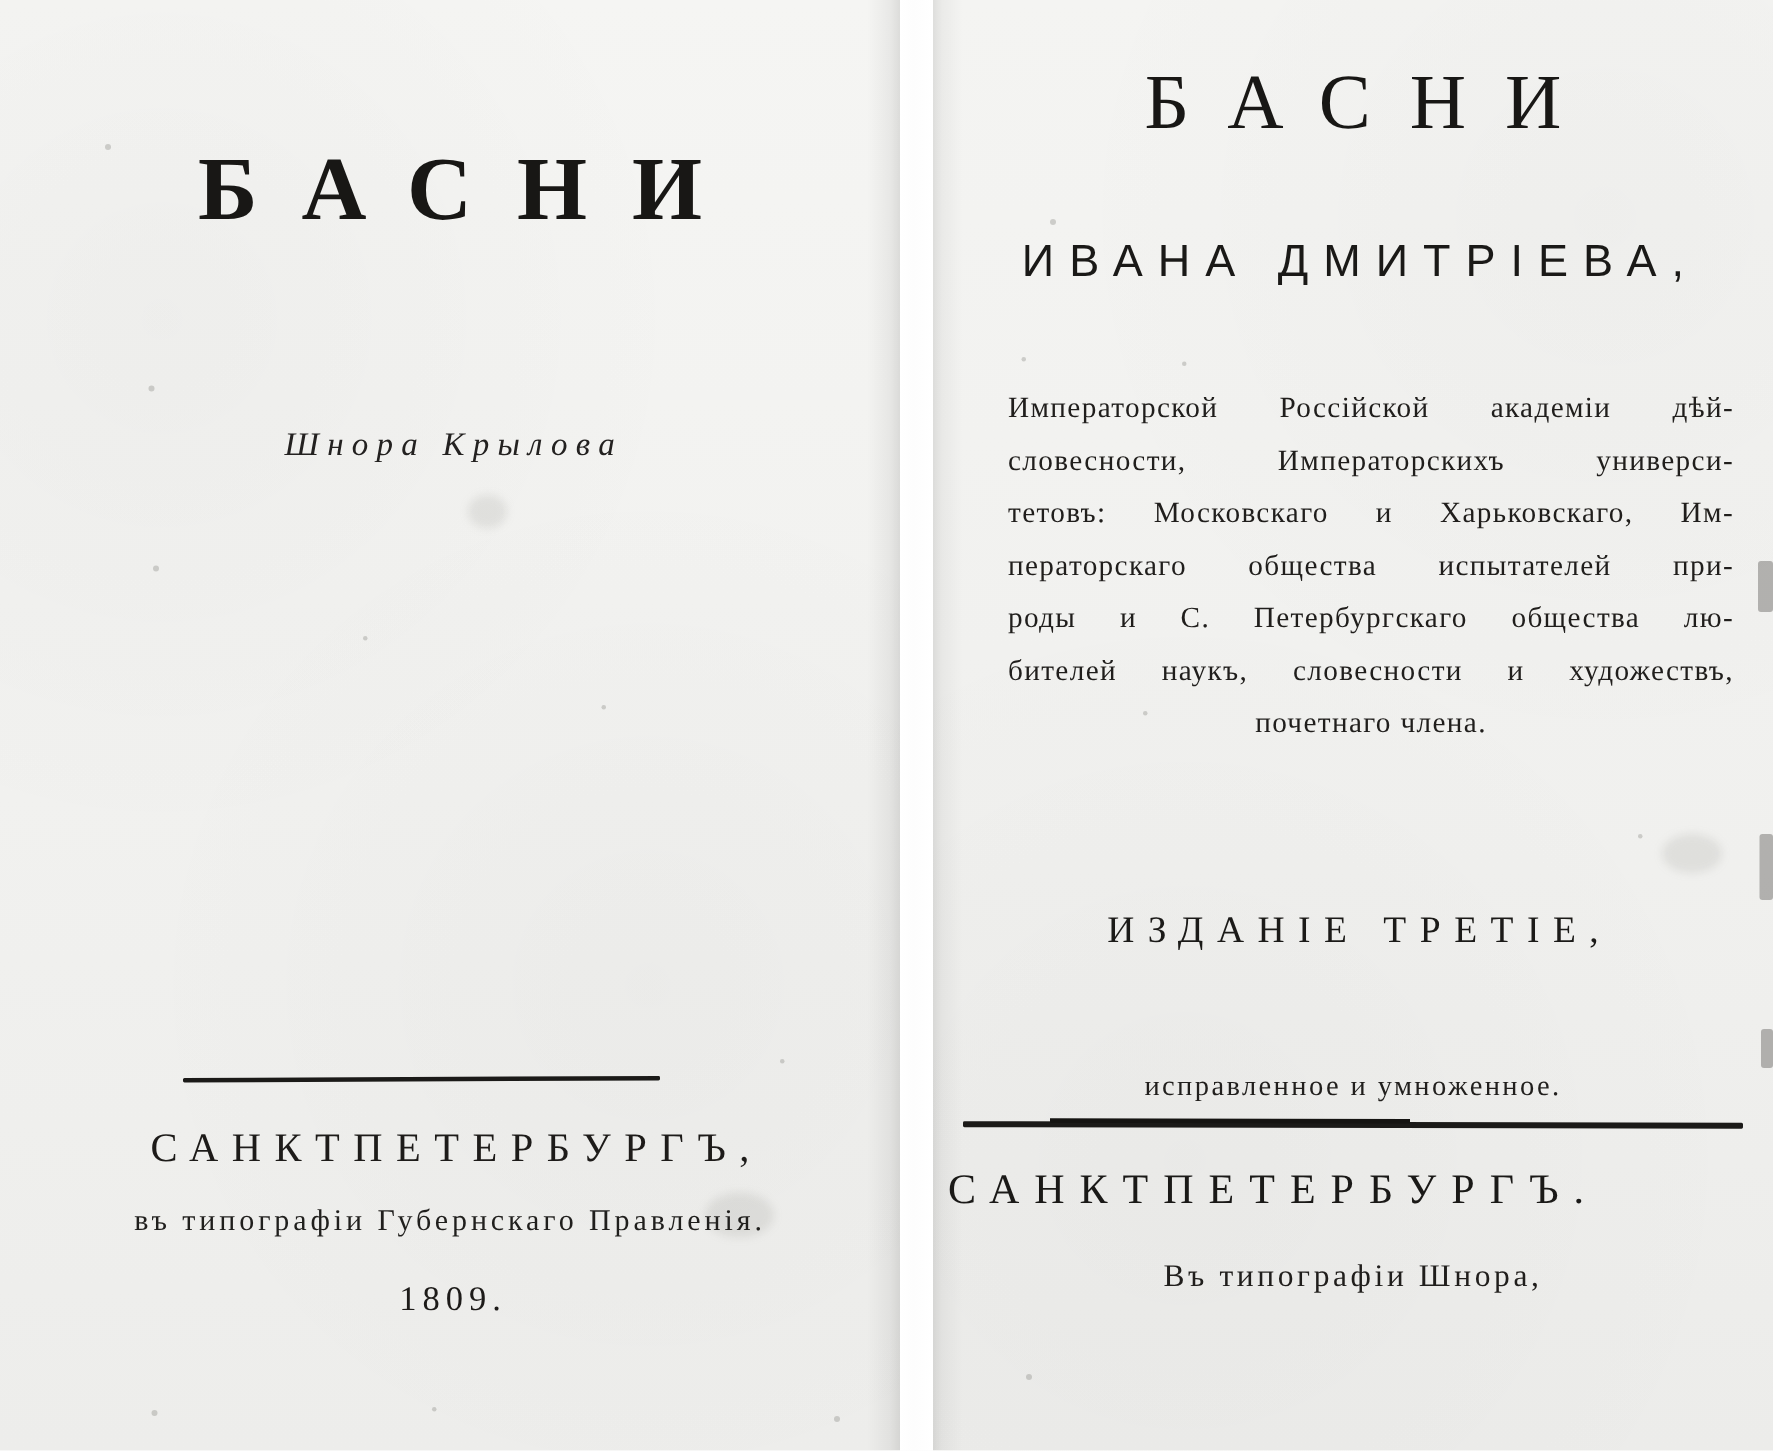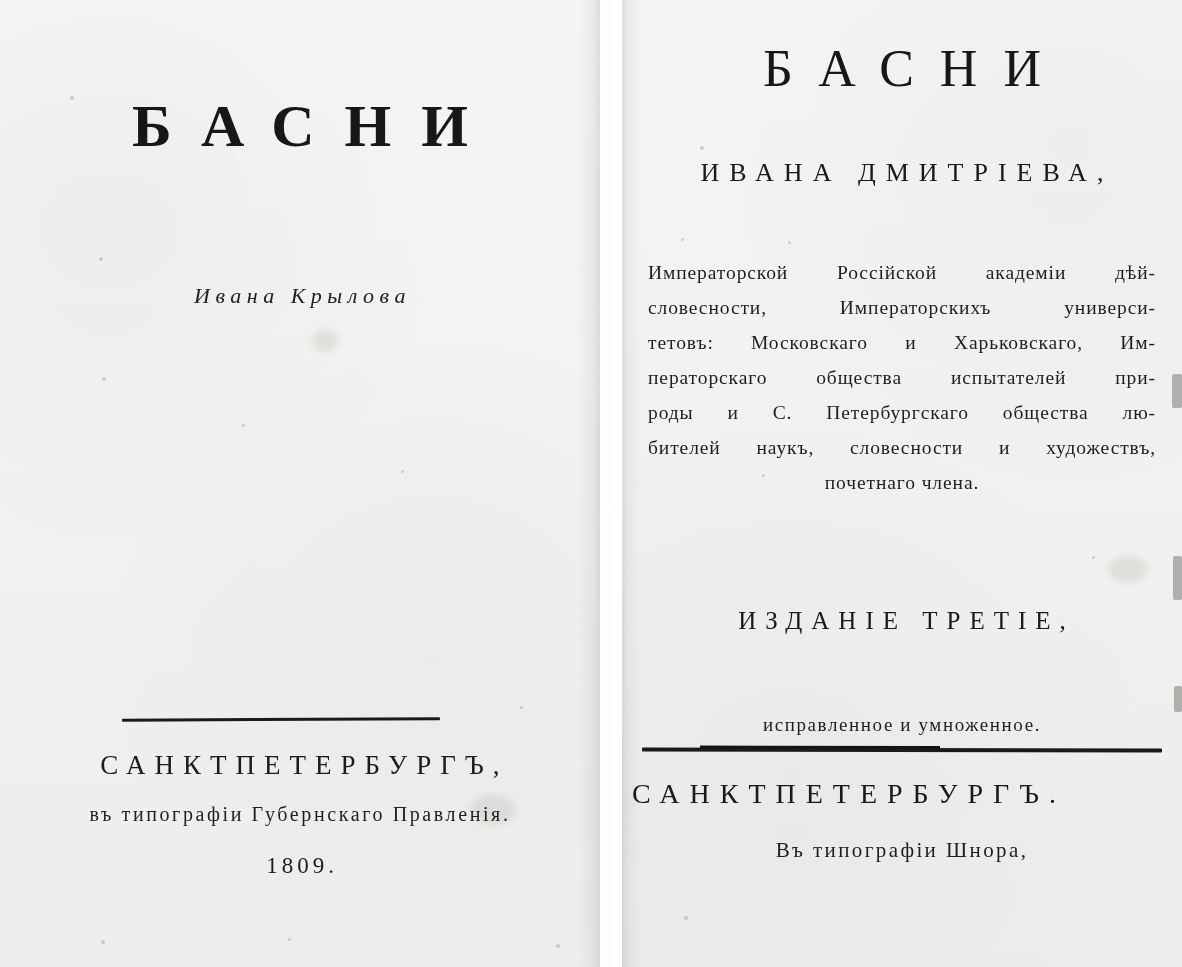--- a/index.html
+++ b/index.html
@@ -171,39 +171,39 @@
     letter-spacing: 26px;
     text-indent: 26px;
     color: #181715;
     line-height: 1.05;
   }
   .r-subtitle {
     position: absolute;
     top: 158px;
     left: 0; right: 0;
     text-align: center;
-    font-family: Liberation Serif, serif;
-    font-size: 26px;
+    font-family: Liberation Sans, sans-serif;
+    font-size: 30px;
     letter-spacing: 10px;
     text-indent: 10px;
     color: #1a1917;
   }
   .r-block {
     position: absolute;
     top: 255px;
     left: 26px;
     width: 508px;
     text-align: center;
     font-family: "Liberation Serif", serif;
     font-size: 19.5px;
     line-height: 35px;
     letter-spacing: 0.9px;
     color: #201e1c;
   }
-  .r-block .ln { display: block; white-space: nowrap; }
+  .r-block .ln { display: block; white-space: nowrap; margin-left: 24px; }
   .r-block .ln.just { text-align: justify; text-align-last: justify; }
 
   .r-edition {
     position: absolute;
     top: 607px;
     left: 0; right: 0;
     text-align: center;
     font-family: "Liberation Serif", serif;
     font-size: 25px;
     letter-spacing: 9px;
@@ -283,21 +283,21 @@
     <span class="speck" style="left:242px; top:424px; width:3px; height:3px;"></span>
     <span class="speck" style="left:401px; top:470px; width:3px; height:3px;"></span>
     <span class="speck" style="left:101px; top:940px; width:4px; height:4px;"></span>
     <span class="speck" style="left:288px; top:938px; width:3px; height:3px;"></span>
     <span class="speck" style="left:556px; top:944px; width:4px; height:4px;"></span>
     <span class="speck" style="left:520px; top:706px; width:3px; height:3px;"></span>
     <span class="smudge" style="left:312px; top:330px; width:26px; height:22px;"></span>
     <span class="smudge" style="left:470px; top:795px; width:46px; height:30px;"></span>
 
     <div class="l-title">БАСНИ</div>
-    <div class="l-author">Ивана Крылова</div>
+    <div class="l-author">Шнора Крылова</div>
     <div class="l-rule"></div>
     <div class="l-city">САНКТПЕТЕРБУРГЪ,</div>
     <div class="l-imprint">въ типографіи Губернскаго Правленія.</div>
     <div class="l-year">1809.</div>
   </div>
 
   <div class="gutter"></div>
 
   <div class="page-right">
 

